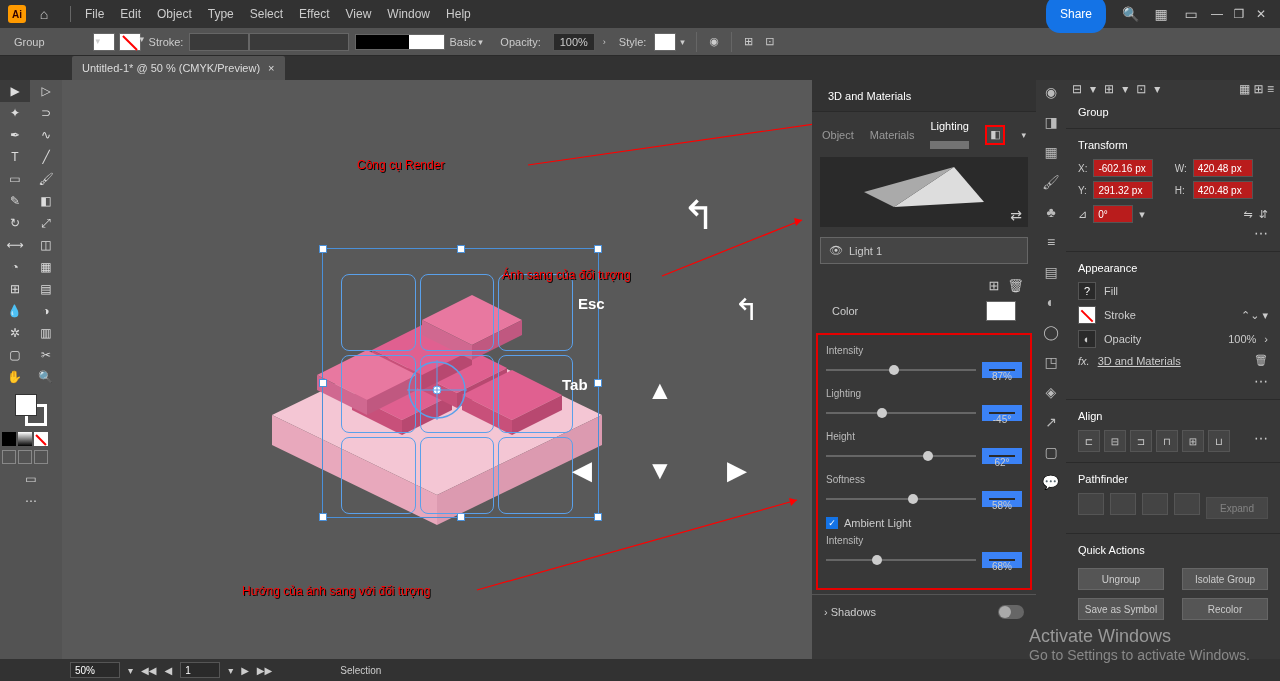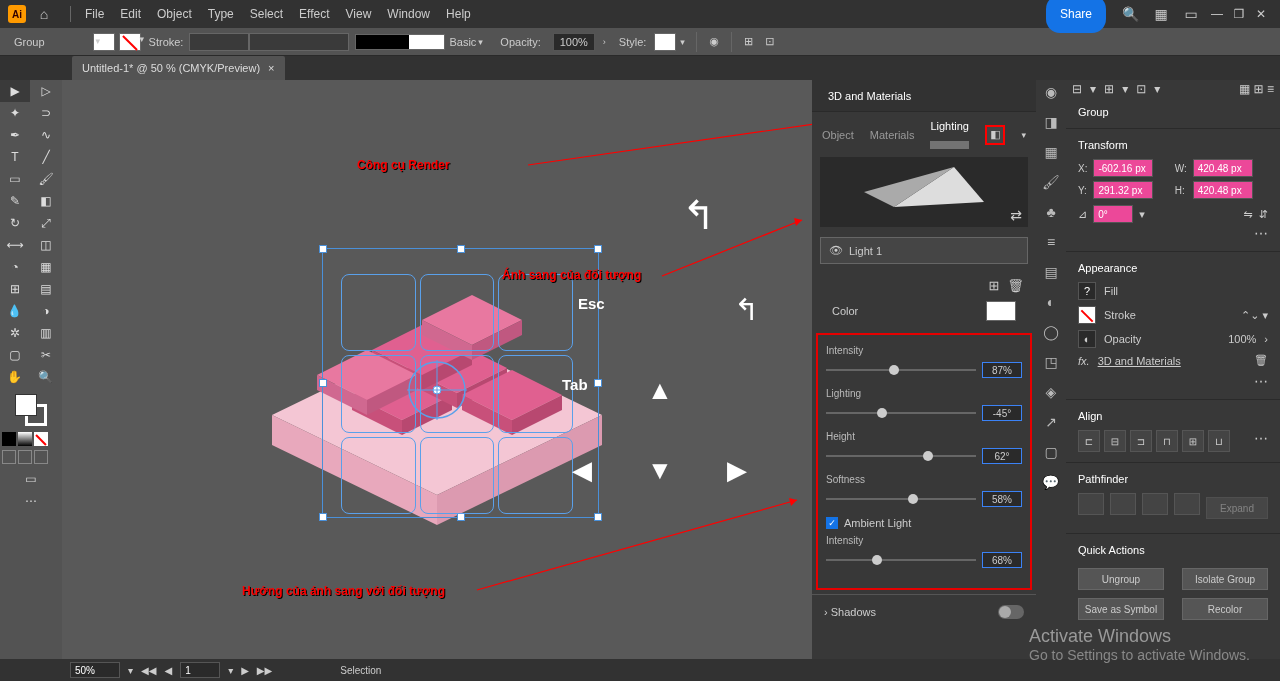--- a/index.html
+++ b/index.html
@@ -32,58 +32,58 @@
 .artboard{position:absolute;left:-25px;top:-10px;width:842px;height:595px;background:#595959;border:1px solid #888}
 .selection-box{position:absolute;left:260px;top:168px;width:277px;height:270px;border:1px solid #4a90d9}
 .selection-box .handle{position:absolute;width:8px;height:8px;background:#fff;border:1px solid #4a90d9}
 .h-tl{top:-4px;left:-4px}.h-tm{top:-4px;left:50%;margin-left:-4px}.h-tr{top:-4px;right:-4px}
 .h-ml{top:50%;left:-4px;margin-top:-4px}.h-mr{top:50%;right:-4px;margin-top:-4px}
 .h-bl{bottom:-4px;left:-4px}.h-bm{bottom:-4px;left:50%;margin-left:-4px}.h-br{bottom:-4px;right:-4px}
 .grid3{position:absolute;left:18px;top:25px;width:232px;height:240px;display:grid;grid-template:repeat(3,1fr)/repeat(3,1fr);gap:4px}
 .grid3 div{border:1px solid #5aa0ea;border-radius:8px}
 .keyboard3d{position:absolute;left:160px;top:165px;width:430px;height:280px}
 .kb-svg{width:100%;height:100%}
-.annotation{position:absolute;color:#ff0000;font-size:12px;font-weight:bold;text-shadow:1px 1px 0 #000}
+.annotation{position:absolute;color:#ff0000;font-size:12px;font-weight:normal;text-shadow:1px 1px 0 #000}
 .esc-label{position:absolute;color:#fff;font-size:15px;font-weight:bold}
 .tab-label{position:absolute;color:#fff;font-size:15px;font-weight:bold}
 .nav-arrow{position:absolute;color:#fff;font-size:26px}
 .panel-3d{width:224px;background:#383838;color:#ccc;font-size:11px;display:flex;flex-direction:column}
 .panel-tab{height:32px;background:#323232;display:flex;align-items:center;padding:0 10px;border-bottom:1px solid #2a2a2a}
 .panel-tab .ptab-label{color:#fff;font-size:11px;padding:4px 6px}
 .panel-subtabs{display:flex;padding:8px 10px;gap:16px;font-size:11px;align-items:center}
 .panel-subtabs .st{color:#999;cursor:pointer}
 .panel-subtabs .st.active{color:#fff;border-bottom:8px solid #737373;padding-bottom:9px}
 .render-btn{width:20px;height:20px;border:2px solid #ff0000;margin-left:auto;display:flex;align-items:center;justify-content:center;background:#444}
 .light-preview{height:70px;background:#2a2a2a;margin:0 8px;position:relative}
 .light-preview svg{width:100%;height:100%}
 .light-list{margin:10px 8px;background:#454545;padding:6px 8px;display:flex;align-items:center;gap:6px;border:1px solid #666}
 .light-group{border:2px solid #e60000;margin:4px;padding:6px 8px 10px 8px}
 .lg-label{font-size:10px;color:#bbb;margin:4px 0 6px}
 .slider-row{display:flex;align-items:center;margin:4px 0 10px}
 .slider-track{flex:1;height:2px;background:#666;position:relative;margin-right:6px}
 .slider-thumb{position:absolute;width:10px;height:10px;border-radius:50%;background:#ccc;top:-4px;transform:translateX(-5px)}
-.slider-val{width:40px;height:16px;background:#2a2a2a;border:1px solid #3b82f6;text-align:center;font-size:10px;line-height:16px}
+.slider-val{width:40px;height:16px;background:#2a2a2a;border:7px solid #3b82f6;text-align:center;font-size:10px;line-height:16px}
 .color-row{display:flex;align-items:center;justify-content:space-between;padding:4px 20px 8px}
 .color-sw{width:30px;height:20px;background:#fff;border:1px solid #666}
 .addrem{display:flex;justify-content:flex-end;gap:8px;padding:4px 12px;font-size:13px}
 .chk-row{display:flex;align-items:center;gap:6px;margin:6px 0}
 .chk{width:12px;height:12px;background:#1473e6;display:flex;align-items:center;justify-content:center;color:#fff;font-size:9px}
 .shadows-row{padding:10px 12px;display:flex;align-items:center;justify-content:space-between;border-top:1px solid #555}
 .toggle{width:26px;height:14px;background:#666;border-radius:7px;position:relative}
 .toggle::after{content:"";position:absolute;width:12px;height:12px;background:#aaa;border-radius:50%;top:1px;left:1px}
 .icon-col{width:30px;background:#383838;display:flex;flex-direction:column;align-items:center;padding-top:4px;gap:14px;color:#bbb;font-size:14px}
 .icon-col .ic{cursor:pointer}
 .props-panel{width:214px;background:#383838;color:#ccc;font-size:11px;display:flex;flex-direction:column}
 .props-head{display:flex;height:26px;background:#2a2a2a;align-items:center}
 .props-head .ph{padding:0 10px;height:100%;display:flex;align-items:center}
 .props-head .ph.active{background:#383838;color:#fff}
 .props-section{padding:10px 12px;border-bottom:1px solid #2a2a2a}
 .ps-title{font-size:11px;color:#fff;margin-bottom:8px}
 .tf-grid{display:grid;grid-template-columns:auto 1fr auto 1fr;gap:4px 6px;align-items:center;font-size:10px}
-.tf-in{height:18px;background:#ec4899;border:1px solid #555;color:#fff;padding:0 4px;font-size:10px;width:60px}
+.tf-in{height:18px;background:#b91c1c;border:1px solid #555;color:#fff;padding:0 4px;font-size:10px;width:60px}
 .appear-row{display:flex;align-items:center;gap:8px;margin:6px 0}
 .appear-row .asw{width:18px;height:18px;background:#2a2a2a;border:1px solid #555;display:flex;align-items:center;justify-content:center}
 .btn-wide{height:22px;background:#555;border:1px solid #666;color:#ccc;font-size:10px;display:flex;align-items:center;justify-content:center;margin:4px 0;cursor:pointer}
 .btn-half{display:flex;gap:18px}
 .btn-half .btn-wide{flex:1}
 .align-row{display:flex;gap:4px;margin-top:6px}
 .align-row .al{width:22px;height:22px;background:#444;border:1px solid #555;display:flex;align-items:center;justify-content:center;font-size:10px}
 .pf-row{display:flex;gap:6px;margin-top:6px}
 .pf-row .pf{width:26px;height:22px;background:#444;border:1px solid #555}
 .statusbar{position:absolute;bottom:0;left:62px;right:0;height:22px;background:#323232;color:#ccc;font-size:10px;display:flex;align-items:center;padding:0 8px;gap:8px}

